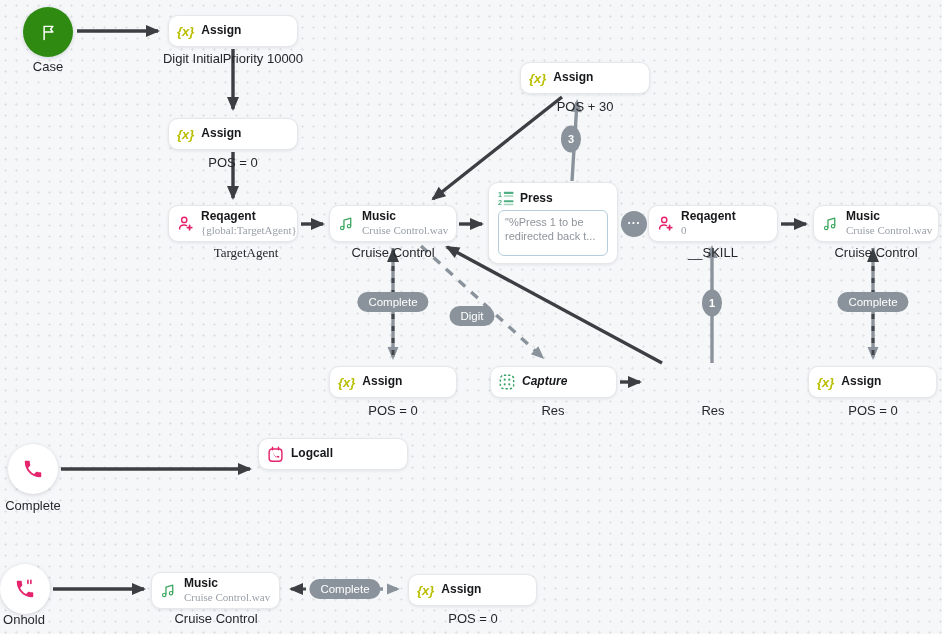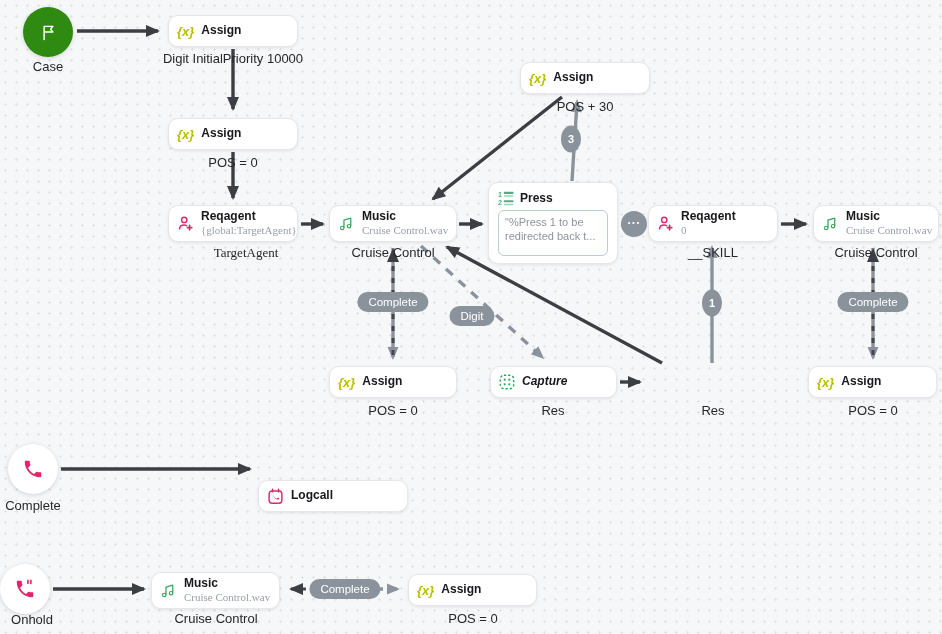--- a/index.html
+++ b/index.html
@@ -245,42 +245,42 @@
 
   <div class="circle" style="left:8px;top:444px;">
     <span class="icon">
       <svg viewBox="0 0 24 24" width="22" height="22">
           <path d="M6.62 10.79c1.44 2.83 3.76 5.14 6.59 6.59l2.2-2.2c.27-.27.67-.36 1.02-.24 1.12.37 2.33.57 3.57.57.55 0 1 .45 1 1V20c0 .55-.45 1-1 1-9.39 0-17-7.61-17-17 0-.55.45-1 1-1h3.5c.55 0 1 .45 1 1 0 1.25.2 2.45.57 3.57.11.35.03.74-.25 1.02l-2.2 2.2z" fill="#e5246e"></path>
         </svg>
     </span>
   </div>
   <div class="caption" style="left:33px;top:498px;">Complete</div>
 
-  <div class="node" style="left:258px;top:480px;width:150px;height:32px;">
+  <div class="node" style="left:258px;top:438px;width:150px;height:32px;">
     <span class="icon">
       <svg viewBox="0 0 20 20" width="17" height="17" fill="none" stroke="#e5246e">
         <rect x="2.5" y="3.5" width="15" height="14.5" rx="3.5" stroke-width="1.7"></rect>
         <path d="M6.5 1.5 v3 M13.5 1.5 v3" stroke-width="1.7" stroke-linecap="round"></path>
         <path d="M7.3 8.2 c.7 2.1 2 3.5 4.1 4.3 l1.1-1.1 c.8.25 1.3.35 1.9.35 v1.9 c-4.1.3-7.3-2.7-7.5-6.9 z" fill="#e5246e" stroke="none"></path>
       </svg>
     </span>
     <div class="nt">
         <span class="title">Logcall</span>
       </div>
   </div>
 
   <div class="circle" style="left:0px;top:564px;">
     <span class="icon">
       <svg viewBox="0 0 24 24" width="22" height="22">
         <path d="M6.62 10.79c1.44 2.83 3.76 5.14 6.59 6.59l2.2-2.2c.27-.27.67-.36 1.02-.24 1.12.37 2.33.57 3.57.57.55 0 1 .45 1 1V20c0 .55-.45 1-1 1-9.39 0-17-7.61-17-17 0-.55.45-1 1-1h3.5c.55 0 1 .45 1 1 0 1.25.2 2.45.57 3.57.11.35.03.74-.25 1.02l-2.2 2.2z" fill="#e5246e"></path>
         <path d="M15.2 2.6 v3.4 M18.4 2.6 v3.4" stroke="#e5246e" stroke-width="1.8" stroke-linecap="round"></path>
       </svg>
     </span>
   </div>
-  <div class="caption" style="left:32px;top:612px;">Onhold</div>
+  <div class="caption" style="left:24px;top:612px;">Onhold</div>
 
   <div class="node" style="left:151px;top:572px;width:129px;height:37px;">
     <span class="icon">
       <svg viewBox="0 0 20 20" width="17" height="17" fill="none" stroke="#3aa55d">
         <path d="M7 15 V6 l8-2.2 v9.2" stroke-width="1.5" stroke-linejoin="round"></path>
         <circle cx="5" cy="15.2" r="2" stroke-width="1.4"></circle>
         <circle cx="13" cy="13.2" r="2" stroke-width="1.4"></circle>
       </svg>
     </span>
     <div class="nt">

